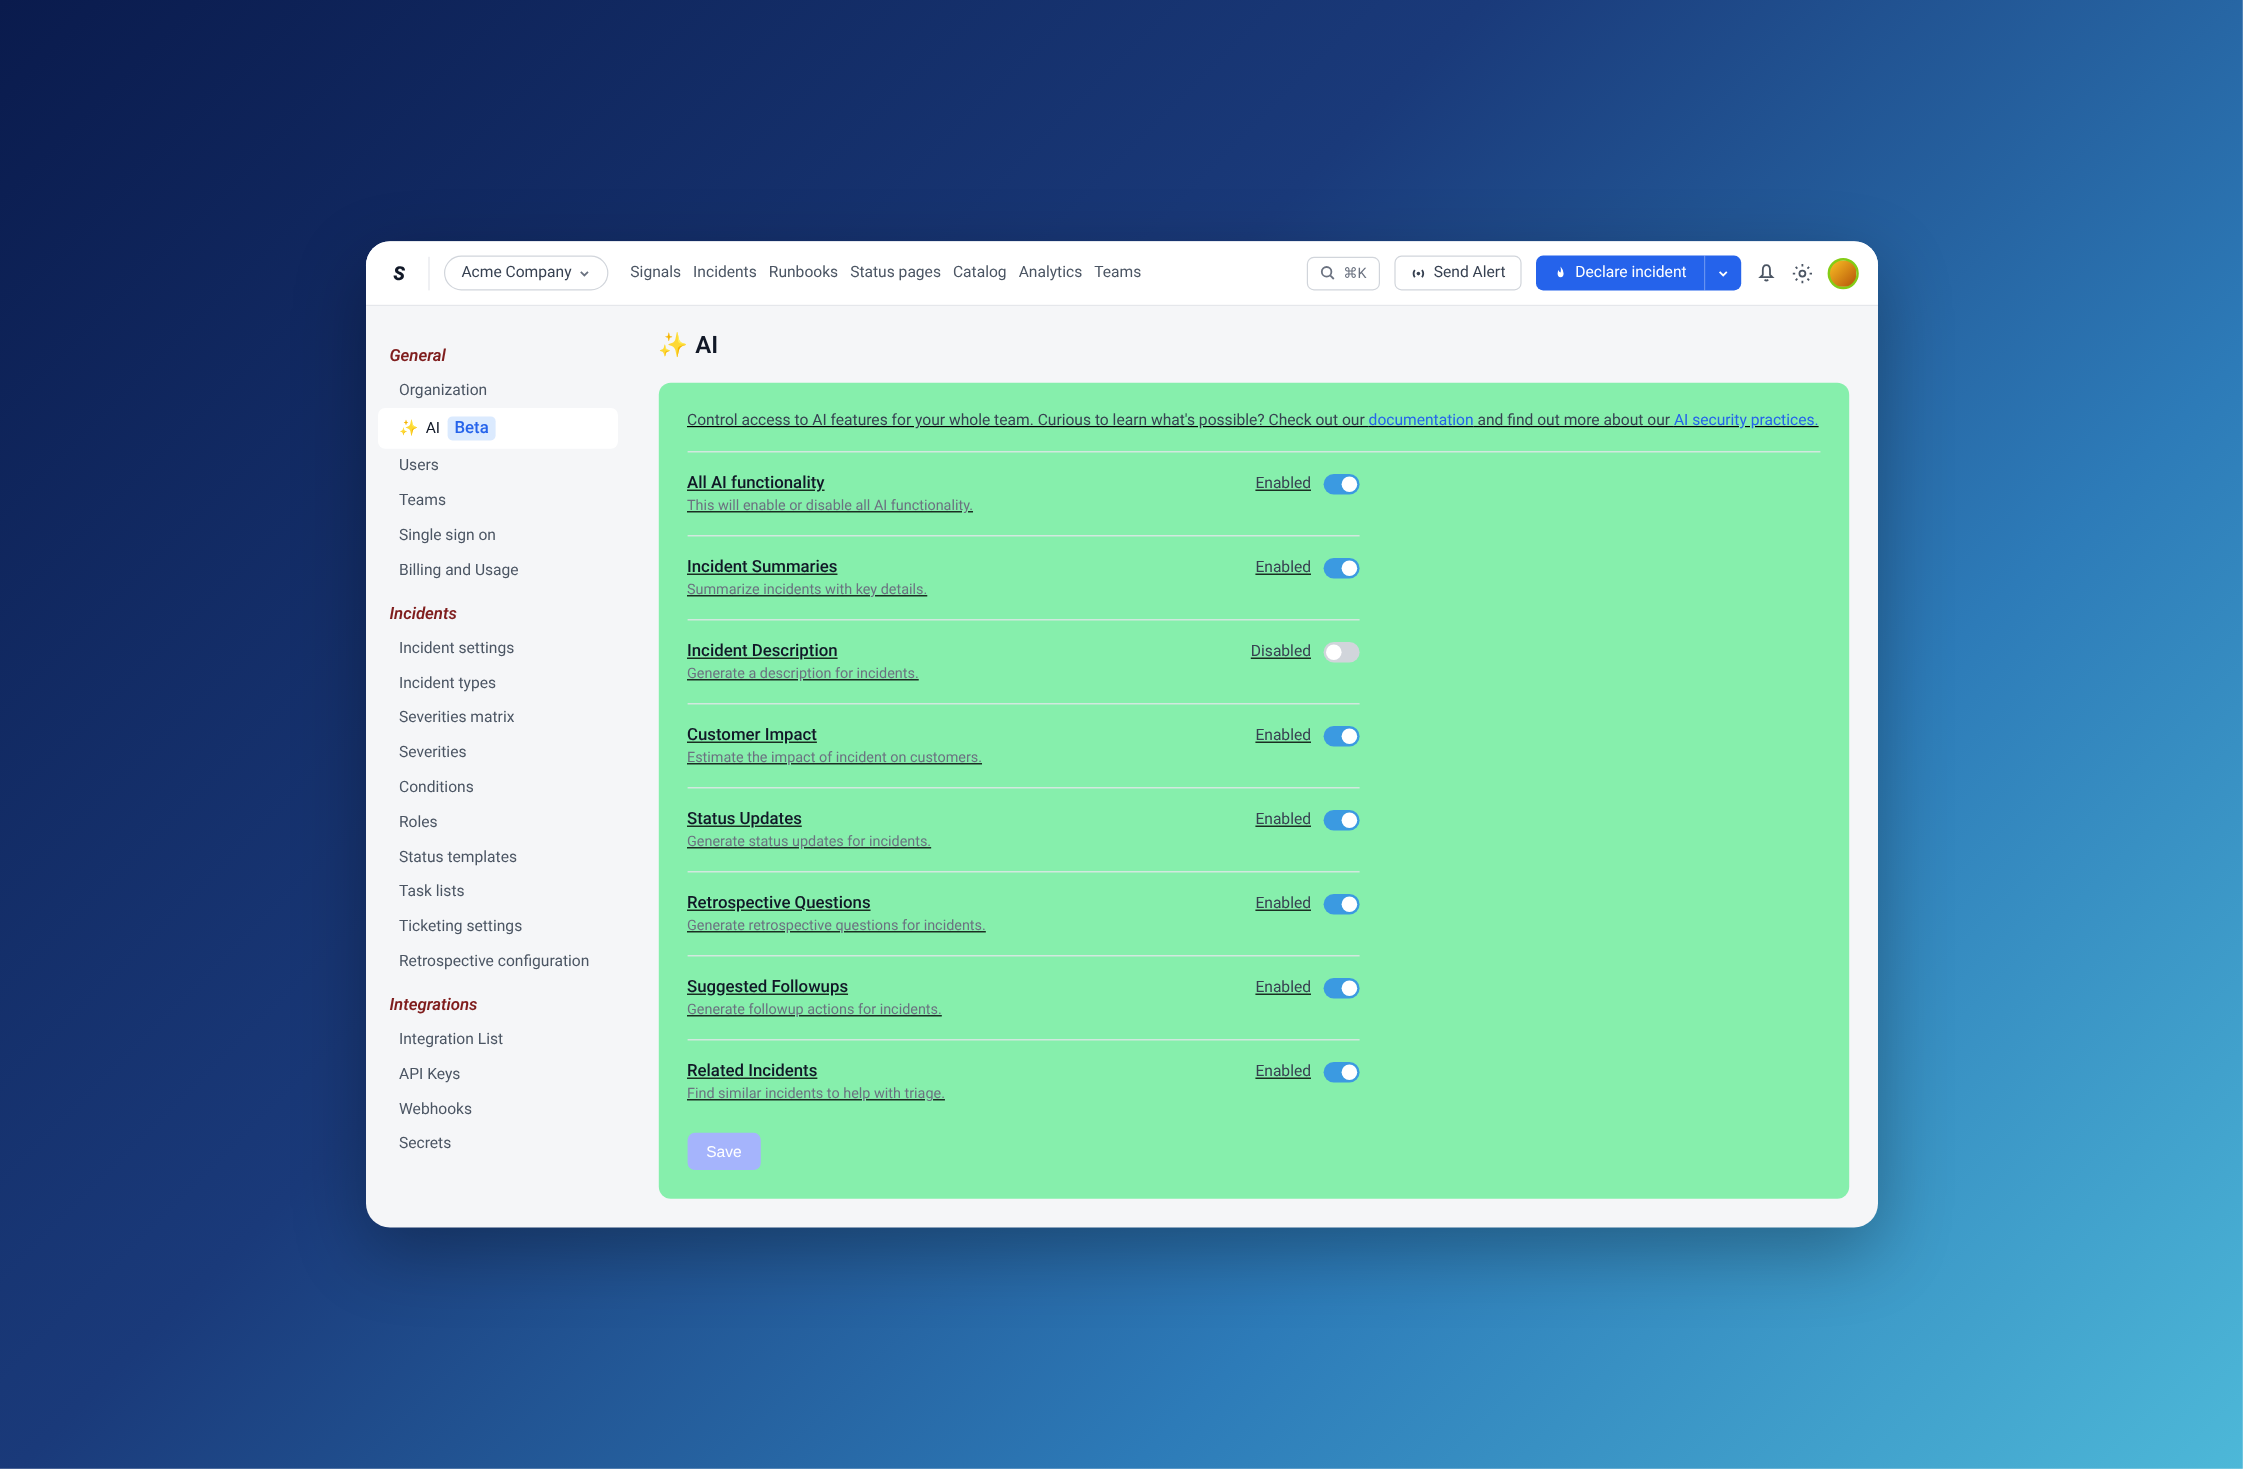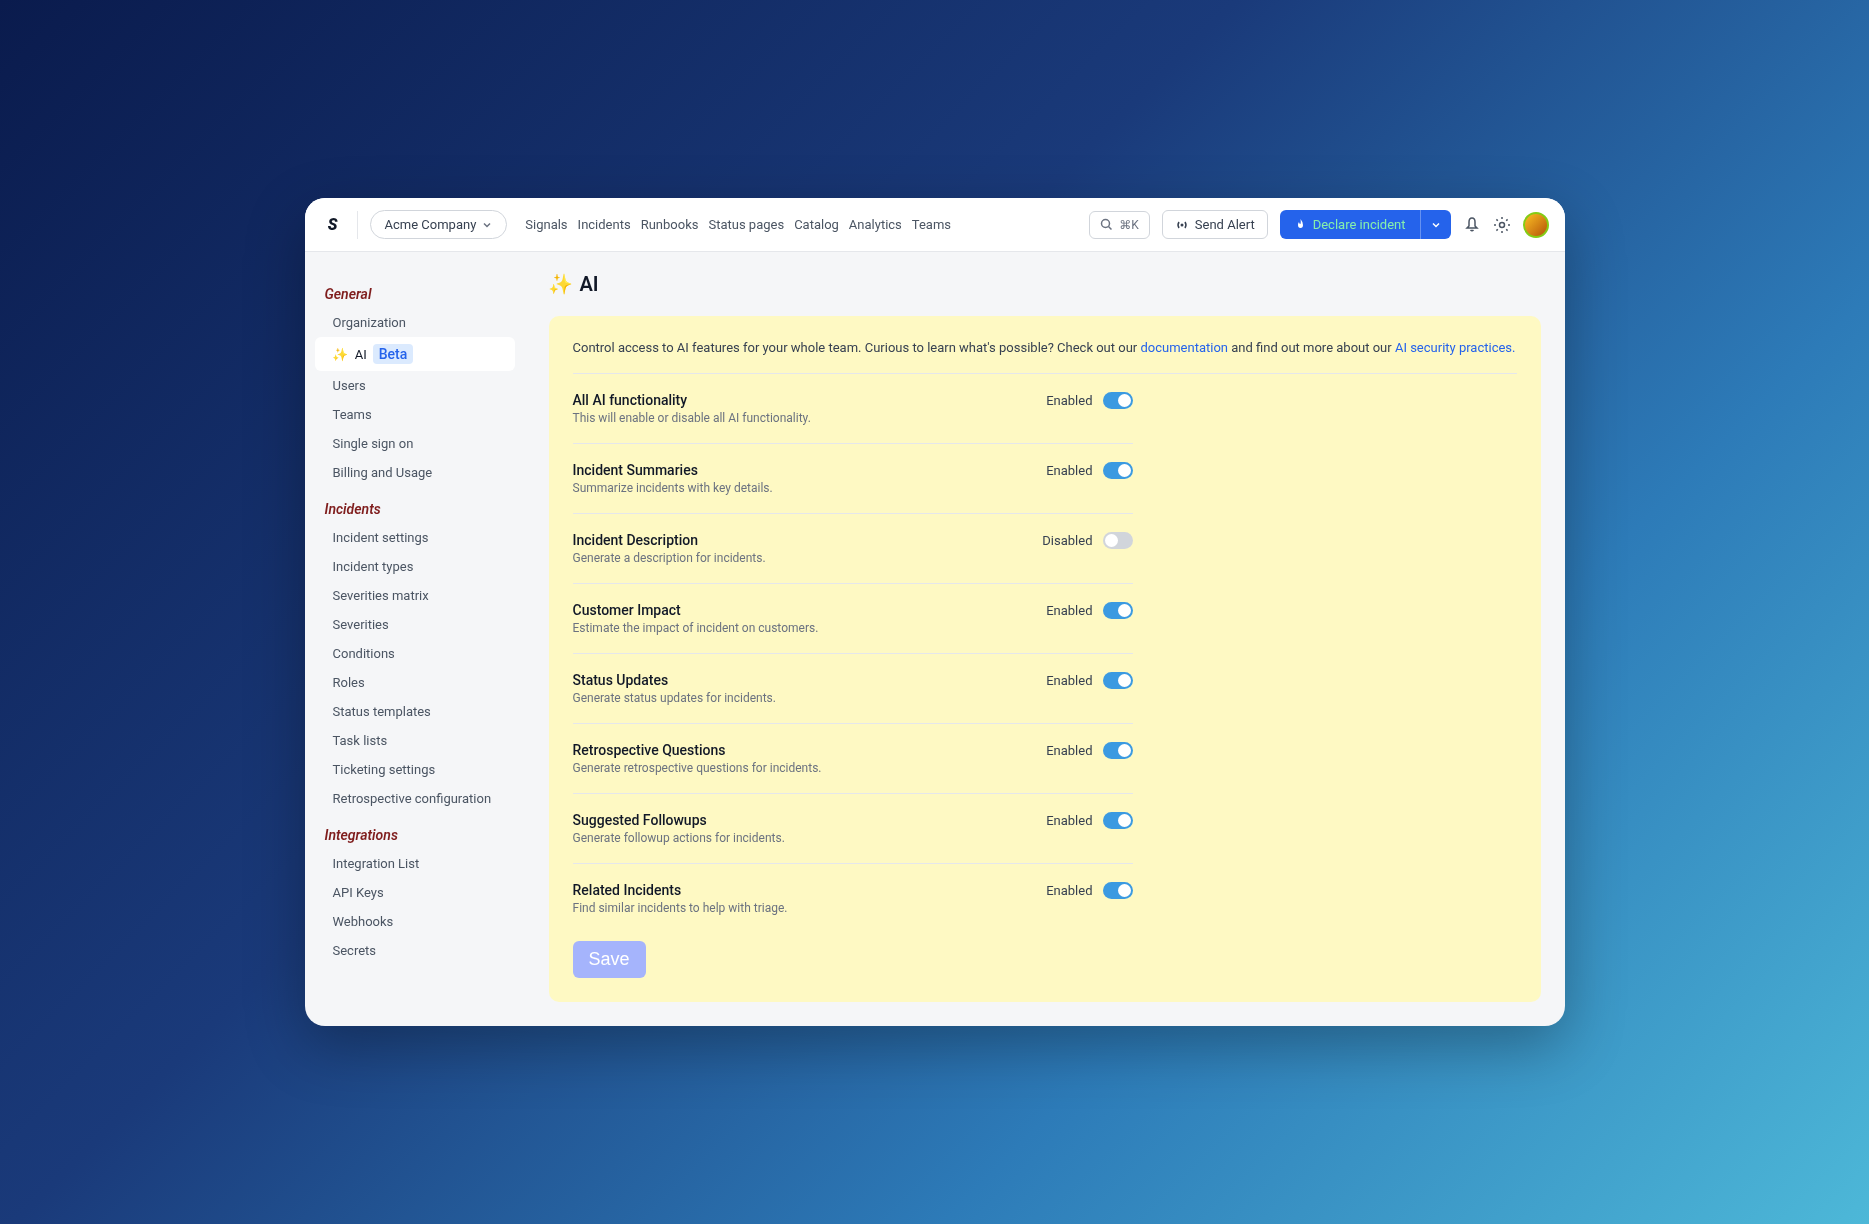--- a/index.html
+++ b/index.html
@@ -84,21 +84,21 @@
   display: flex;
   align-items: center;
   gap: 6px;
   font-size: 13px;
   color: #374151;
   cursor: pointer;
   background: #fff;
 }
 .declare-btn {
   background: #2563eb;
-  color: #86efac;
+  color: #ffffff;
   border-radius: 6px;
   display: flex;
   align-items: stretch;
   overflow: hidden;
   font-size: 13px;
 }
 .declare-main {
   padding: 7px 14px;
   display: flex;
   align-items: center;
@@ -170,23 +170,24 @@
 .page-title {
   font-size: 20px;
   font-weight: 600;
   color: #111827;
   display: flex;
   align-items: center;
   gap: 6px;
   margin-bottom: 20px;
 }
 .card {
-  background: #fef9c3;
+  background: #86efac;
   border-radius: 10px;
   padding: 24px;
+  text-decoration: underline;
 }
 .intro-text {
   font-size: 13px;
   color: #374151;
   padding-bottom: 18px;
   border-bottom: 1px solid #e5e7eb;
 }
 .intro-text a {
   color: #2563eb;
   text-decoration: none;
@@ -242,21 +243,21 @@
   top: 2px;
 }
 .toggle.on .toggle-knob { right: 2px; }
 .toggle.off .toggle-knob { left: 2px; }
 .save-btn {
   background: #a5b4fc;
   color: #fff;
   border: none;
   padding: 8px 16px;
   border-radius: 6px;
-  font-size: 18px;
+  font-size: 13px;
   margin-top: 8px;
   cursor: pointer;
 }
 </style>
 </head>
 <body>
 
 <div class="app-window">
 
   <div class="topbar">

